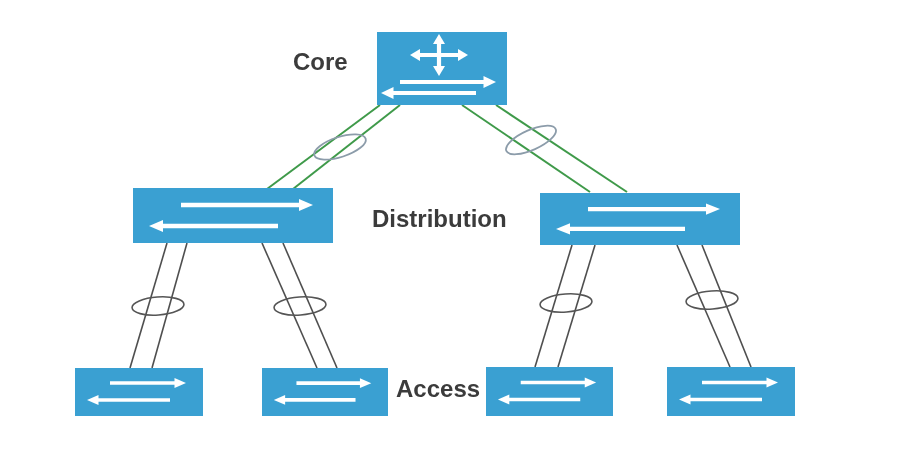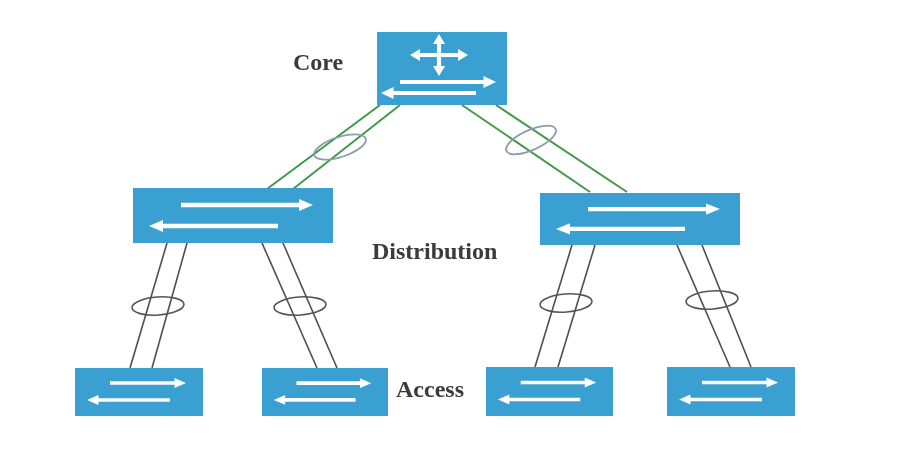--- a/index.html
+++ b/index.html
@@ -10,21 +10,21 @@
     --access-link:#4f4f4f;
     --bundle-upper:#8c9caa;
     --bundle-lower:#555555;
     --label-text:#3b3b3b;
   }
   *{box-sizing:border-box;}
   body{margin:0;background:var(--background);}
   .stage{
     position:relative;width:840px;height:470px;overflow:hidden;
     background:var(--background);
-    font-family:Liberation Serif, serif;
+    font-family:Liberation Sans, sans-serif;
   }
   .links{position:absolute;left:0;top:0;width:900px;height:470px;}
   .core-link{stroke:var(--core-link);stroke-width:2;fill:none;}
   .access-link{stroke:var(--access-link);stroke-width:1.6;fill:none;}
   .bundle-upper{stroke:var(--bundle-upper);stroke-width:1.8;fill:none;}
   .bundle-lower{stroke:var(--bundle-lower);stroke-width:1.6;fill:none;}
   .switch{position:absolute;background:var(--switch-fill);}
   .switch svg{display:block;width:100%;height:100%;}
   .icon-stroke{stroke:var(--switch-arrow);fill:none;}
   .icon-fill{fill:var(--switch-arrow);stroke:none;}
@@ -33,21 +33,21 @@
     color:var(--label-text);white-space:nowrap;
   }
   #core-switch{left:377px;top:32px;width:130px;height:73px;}
   #distribution-switch-left{left:133px;top:188px;width:200px;height:55px;}
   #distribution-switch-right{left:540px;top:193px;width:200px;height:52px;}
   #access-switch-1{left:75px;top:368px;width:128px;height:48px;}
   #access-switch-2{left:262px;top:368px;width:126px;height:48px;}
   #access-switch-3{left:486px;top:367px;width:127px;height:49px;}
   #access-switch-4{left:667px;top:367px;width:128px;height:49px;}
   #core-label{left:293px;top:50px;}
-  #distribution-label{left:372px;top:207px;margin-top:32px;}
+  #distribution-label{left:372px;top:207px;}
   #access-label{left:396px;top:377px;text-align:right;}
 </style>
 </head>
 <body>
 
 <div class="stage">
 
   <svg class="links" viewBox="0 0 900 470">
     <g>
       <line class="core-link" x1="380" y1="105" x2="267" y2="189"></line>

